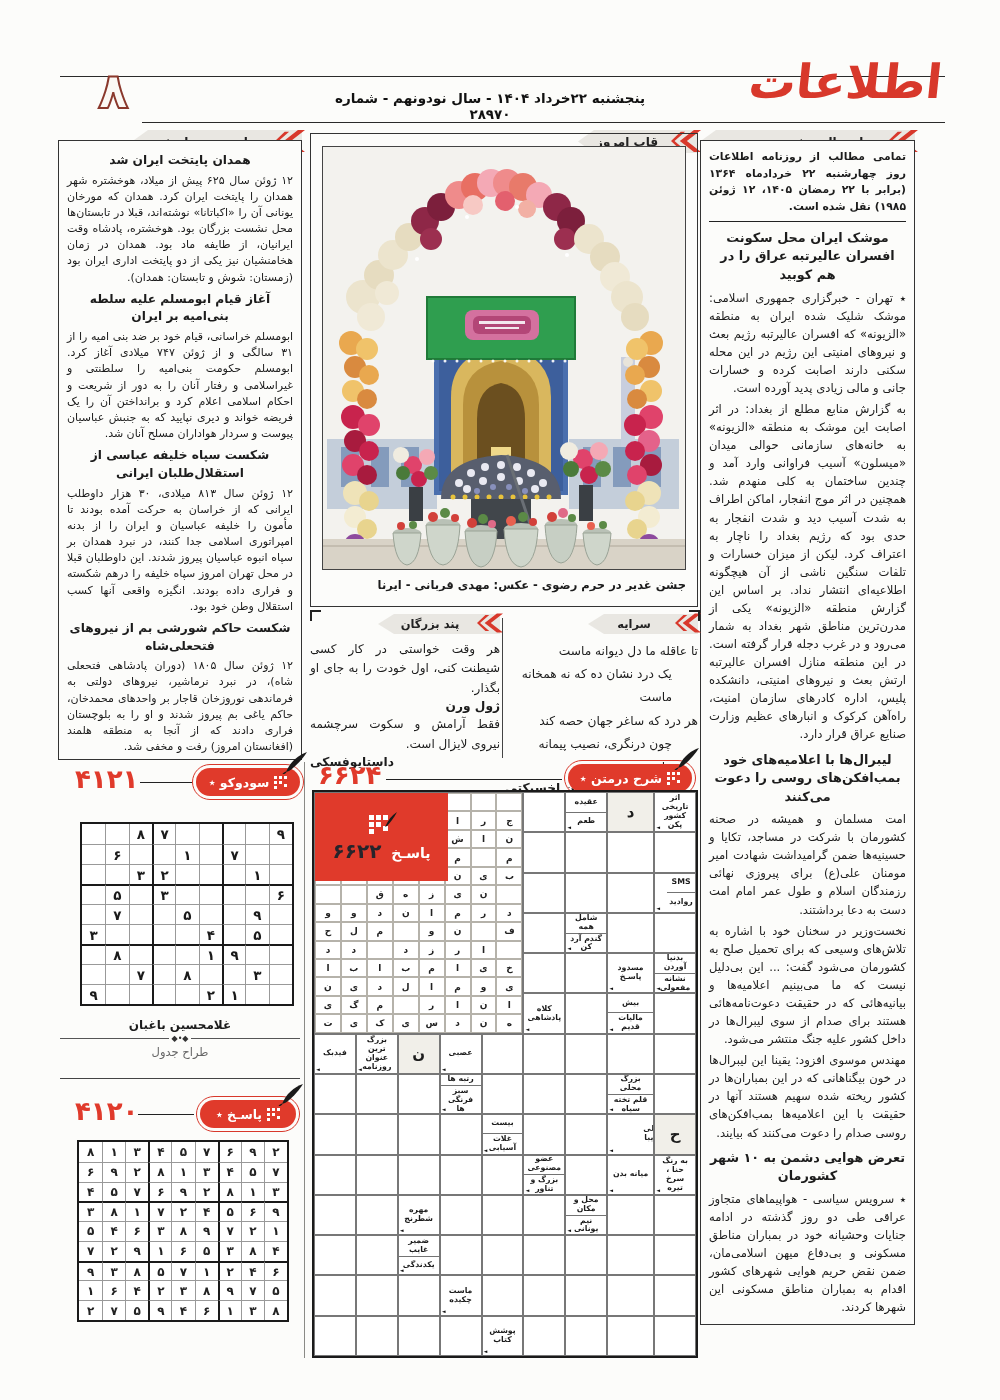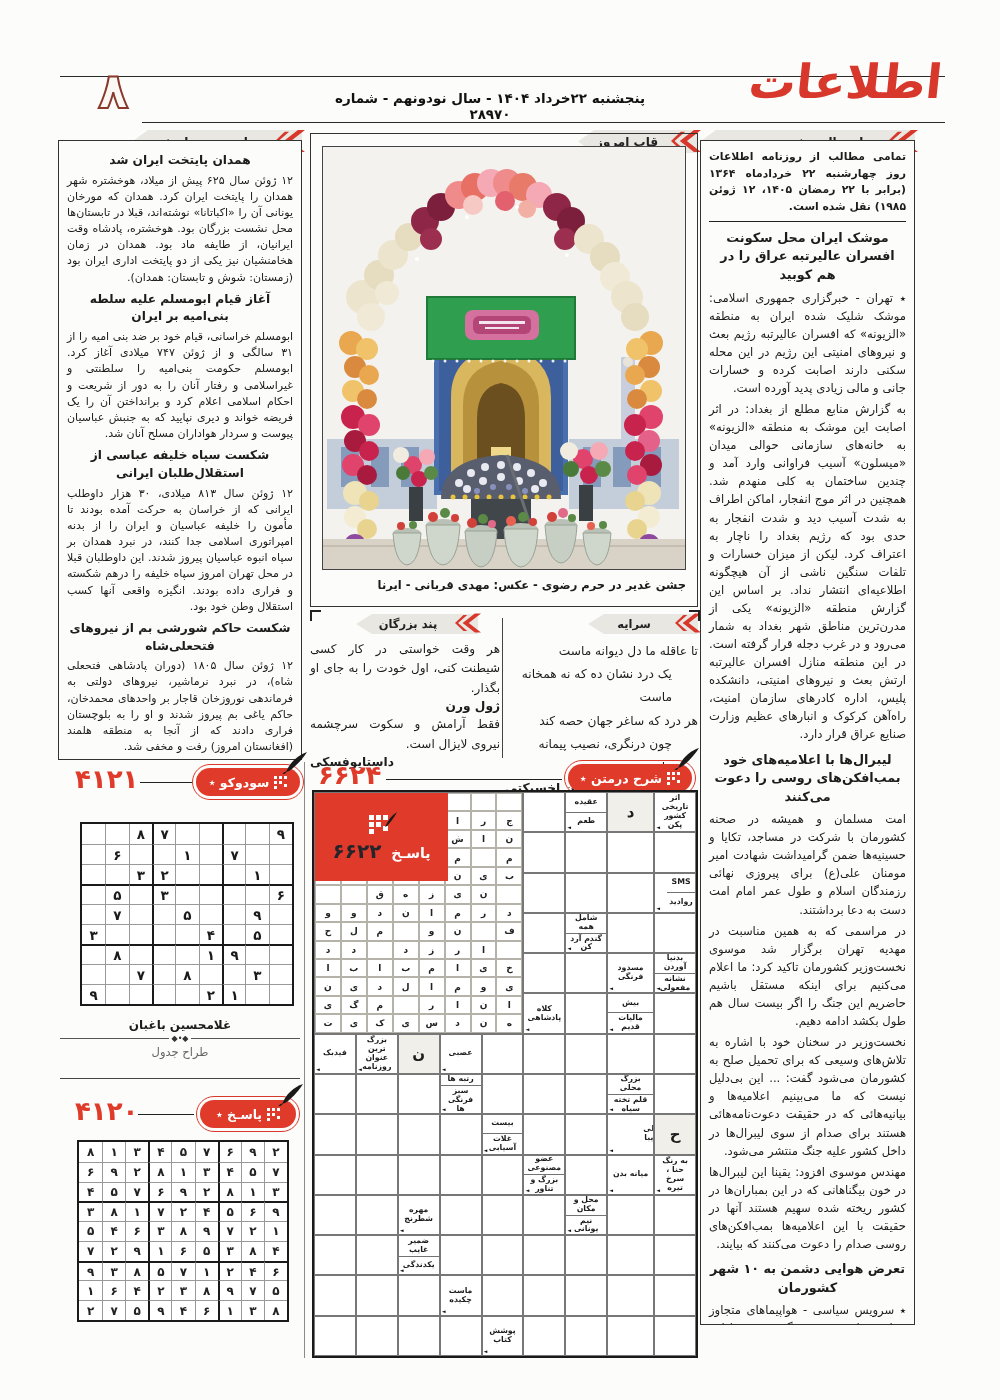--- a/index.html
+++ b/index.html
@@ -130,21 +130,20 @@
   </div>
 
   <div class="col-box" id="forty-box">
     <p class="intro">تمامی مطالب از روزنامه اطلاعات روز چهارشنبه ۲۲ خردادماه ۱۳۶۴ (برابر با ۲۲ رمضان ۱۴۰۵، ۱۲ ژوئن ۱۹۸۵) نقل شده است.</p>
     <div id="forty-articles">
         <h3 class="art-title">موشک ایران محل سکونت افسران عالیرتبه عراق را در هم کوبید</h3>
         <p class="art-p">٭ تهران - خبرگزاری جمهوری اسلامی: موشک شلیک شده ایران به منطقه «الزیونه» که افسران عالیرتبه رژیم بعث و نیروهای امنیتی این رژیم در این محله سکنی دارند اصابت کرده و خسارات جانی و مالی زیادی پدید آورده است.</p>
         <p class="art-p">به گزارش منابع مطلع از بغداد: در اثر اصابت این موشک به منطقه «الزیونه» به خانه‌های سازمانی حوالی میدان «میسلون» آسیب فراوانی وارد آمد و چندین ساختمان به کلی منهدم شد. همچنین در اثر موج انفجار، اماکن اطراف به شدت آسیب دید و شدت انفجار به حدی بود که رژیم بغداد را ناچار به اعتراف کرد. لیکن از میزان خسارات و تلفات سنگین ناشی از آن هیچگونه اطلاعیه‌ای انتشار نداد. بر اساس این گزارش منطقه «الزیونه» یکی از مدرن‌ترین مناطق شهر بغداد به شمار می‌رود و در غرب دجله قرار گرفته است. در این منطقه منازل افسران عالیرتبه ارتش بعث و نیروهای امنیتی، دانشکده پلیس، اداره کادرهای سازمان امنیت، راه‌آهن کرکوک و انبارهای عظیم وزارت صنایع عراق قرار دارد.</p>
         <h3 class="art-title">لیبرال‌ها با اعلامیه‌های خود بمب‌افکن‌های روسی را دعوت می‌کنند</h3>
         <p class="art-p">امت مسلمان و همیشه در صحنه کشورمان با شرکت در مساجد، تکایا و حسینیه‌ها ضمن گرامیداشت شهادت امیر مومنان علی(ع) برای پیروزی نهائی رزمندگان اسلام و طول عمر امام امت دست به دعا برداشتند.</p>
-        <p class="art-p">در مراسمی که به همین مناسبت در مهدیه تهران برگزار شد موسوی نخست‌وزیر کشورمان تاکید کرد: ما اعلام می‌کنیم برای اینکه مستقل باشیم حاضریم این جنگ را اگر بیست سال هم طول بکشد ادامه دهیم.</p>
         <p class="art-p">نخست‌وزیر در سخنان خود با اشاره به تلاش‌های وسیعی که برای تحمیل صلح به کشورمان می‌شود گفت: ... این بی‌دلیل نیست که ما می‌بینیم اعلامیه‌ها و بیانیه‌هائی که در حقیقت دعوت‌نامه‌هائی هستند برای صدام از سوی لیبرال‌ها در داخل کشور علیه جنگ منتشر می‌شود.</p>
         <p class="art-p">مهندس موسوی افزود: یقینا این لیبرال‌ها در خون بیگناهانی که در این بمباران‌ها در کشور ریخته شده سهیم هستند آنها در حقیقت با این اعلامیه‌ها بمب‌افکن‌های روسی صدام را دعوت می‌کنند که بیایند.</p>
         <h3 class="art-title">تعرض هوایی دشمن به ۱۰ شهر کشورمان</h3>
         <p class="art-p">٭ سرویس سیاسی - هواپیماهای متجاوز عراقی طی دو روز گذشته در ادامه جنایات وحشیانه خود در بمباران مناطق مسکونی و بی‌دفاع میهن اسلامی‌مان، ضمن نقض حریم هوایی شهرهای کشور اقدام به بمباران مناطق مسکونی این شهرها کردند.</p>
       </div>
   </div>
 
   <div class="col-box" id="history-box">
     <div id="history-articles">
         <h3 class="art-title">همدان پایتخت ایران شد</h3>
@@ -383,21 +382,21 @@
   <div id="saraye-block">
     <div id="poem-lines">
         <div class="poem-line">تا عاقله ما دل دیوانه ماست</div>
         <div class="poem-line even">یک درد نشان ده که نه همخانه ماست</div>
         <div class="poem-line">هر درد که ساغر جهان حصه کند</div>
         <div class="poem-line even">چون درنگری، نصیب پیمانه ماست</div>
       </div>
     <div class="poem-author">اثیرالدین اخسیکتی</div>
   </div>
 
-  <div class="tab mini-tab" style="left:356px;width:122px;top:614px">
+  <div class="tab mini-tab" style="left:378px;width:122px;top:614px">
     <div class="band">پند بزرگان</div>
     <svg class="chev" width="26" height="24" viewBox="-4 0 34 27">
       <path d="M30 1 L14 13.5 L30 26 L22 26 L6 13.5 L22 1 Z" fill="#d8382b"></path>
       <path d="M12 3 L0 13.5 L12 24 L7 24 L-4 13.5 L7 3 Z" fill="#d8382b"></path>
     </svg>
   </div>
   <div id="pand-block">
       <p class="adv-text">هر وقت خواستی در کار کسی شیطنت کنی، اول خودت را به جای او بگذار.</p>
       <div class="adv-author">ژول ورن</div>
       <p class="adv-text">فقط آرامش و سکوت سرچشمه نیروی لایزال است.</p>
@@ -687,21 +686,21 @@
       <div class="cw-cell cw-clue" style="grid-area: 4 / 3;">
         <div class="cl">شامل همه</div>
         <div class="cl">گندم آرد کن</div>
       </div>
       <div class="cw-cell" style="grid-area: 4 / 4;"></div>
       <div class="cw-cell cw-clue" style="grid-area: 5 / 1;">
         <div class="cl">بدنیا آوردن</div>
         <div class="cl">نشانه مفعولی</div>
       </div>
       <div class="cw-cell cw-clue" style="grid-area: 5 / 2;">
-        <div class="cl">مسدود فرنگی</div>
+        <div class="cl">مسدود پاسـخ</div>
       </div>
       <div class="cw-cell" style="grid-area: 5 / 3;"></div>
       <div class="cw-cell" style="grid-area: 5 / 4;"></div>
       <div class="cw-cell" style="grid-area: 6 / 1;"></div>
       <div class="cw-cell cw-clue" style="grid-area: 6 / 2;">
         <div class="cl">بیش</div>
         <div class="cl">مالیات قدیم</div>
       </div>
       <div class="cw-cell" style="grid-area: 6 / 3;"></div>
       <div class="cw-cell cw-clue" style="grid-area: 6 / 4;">

